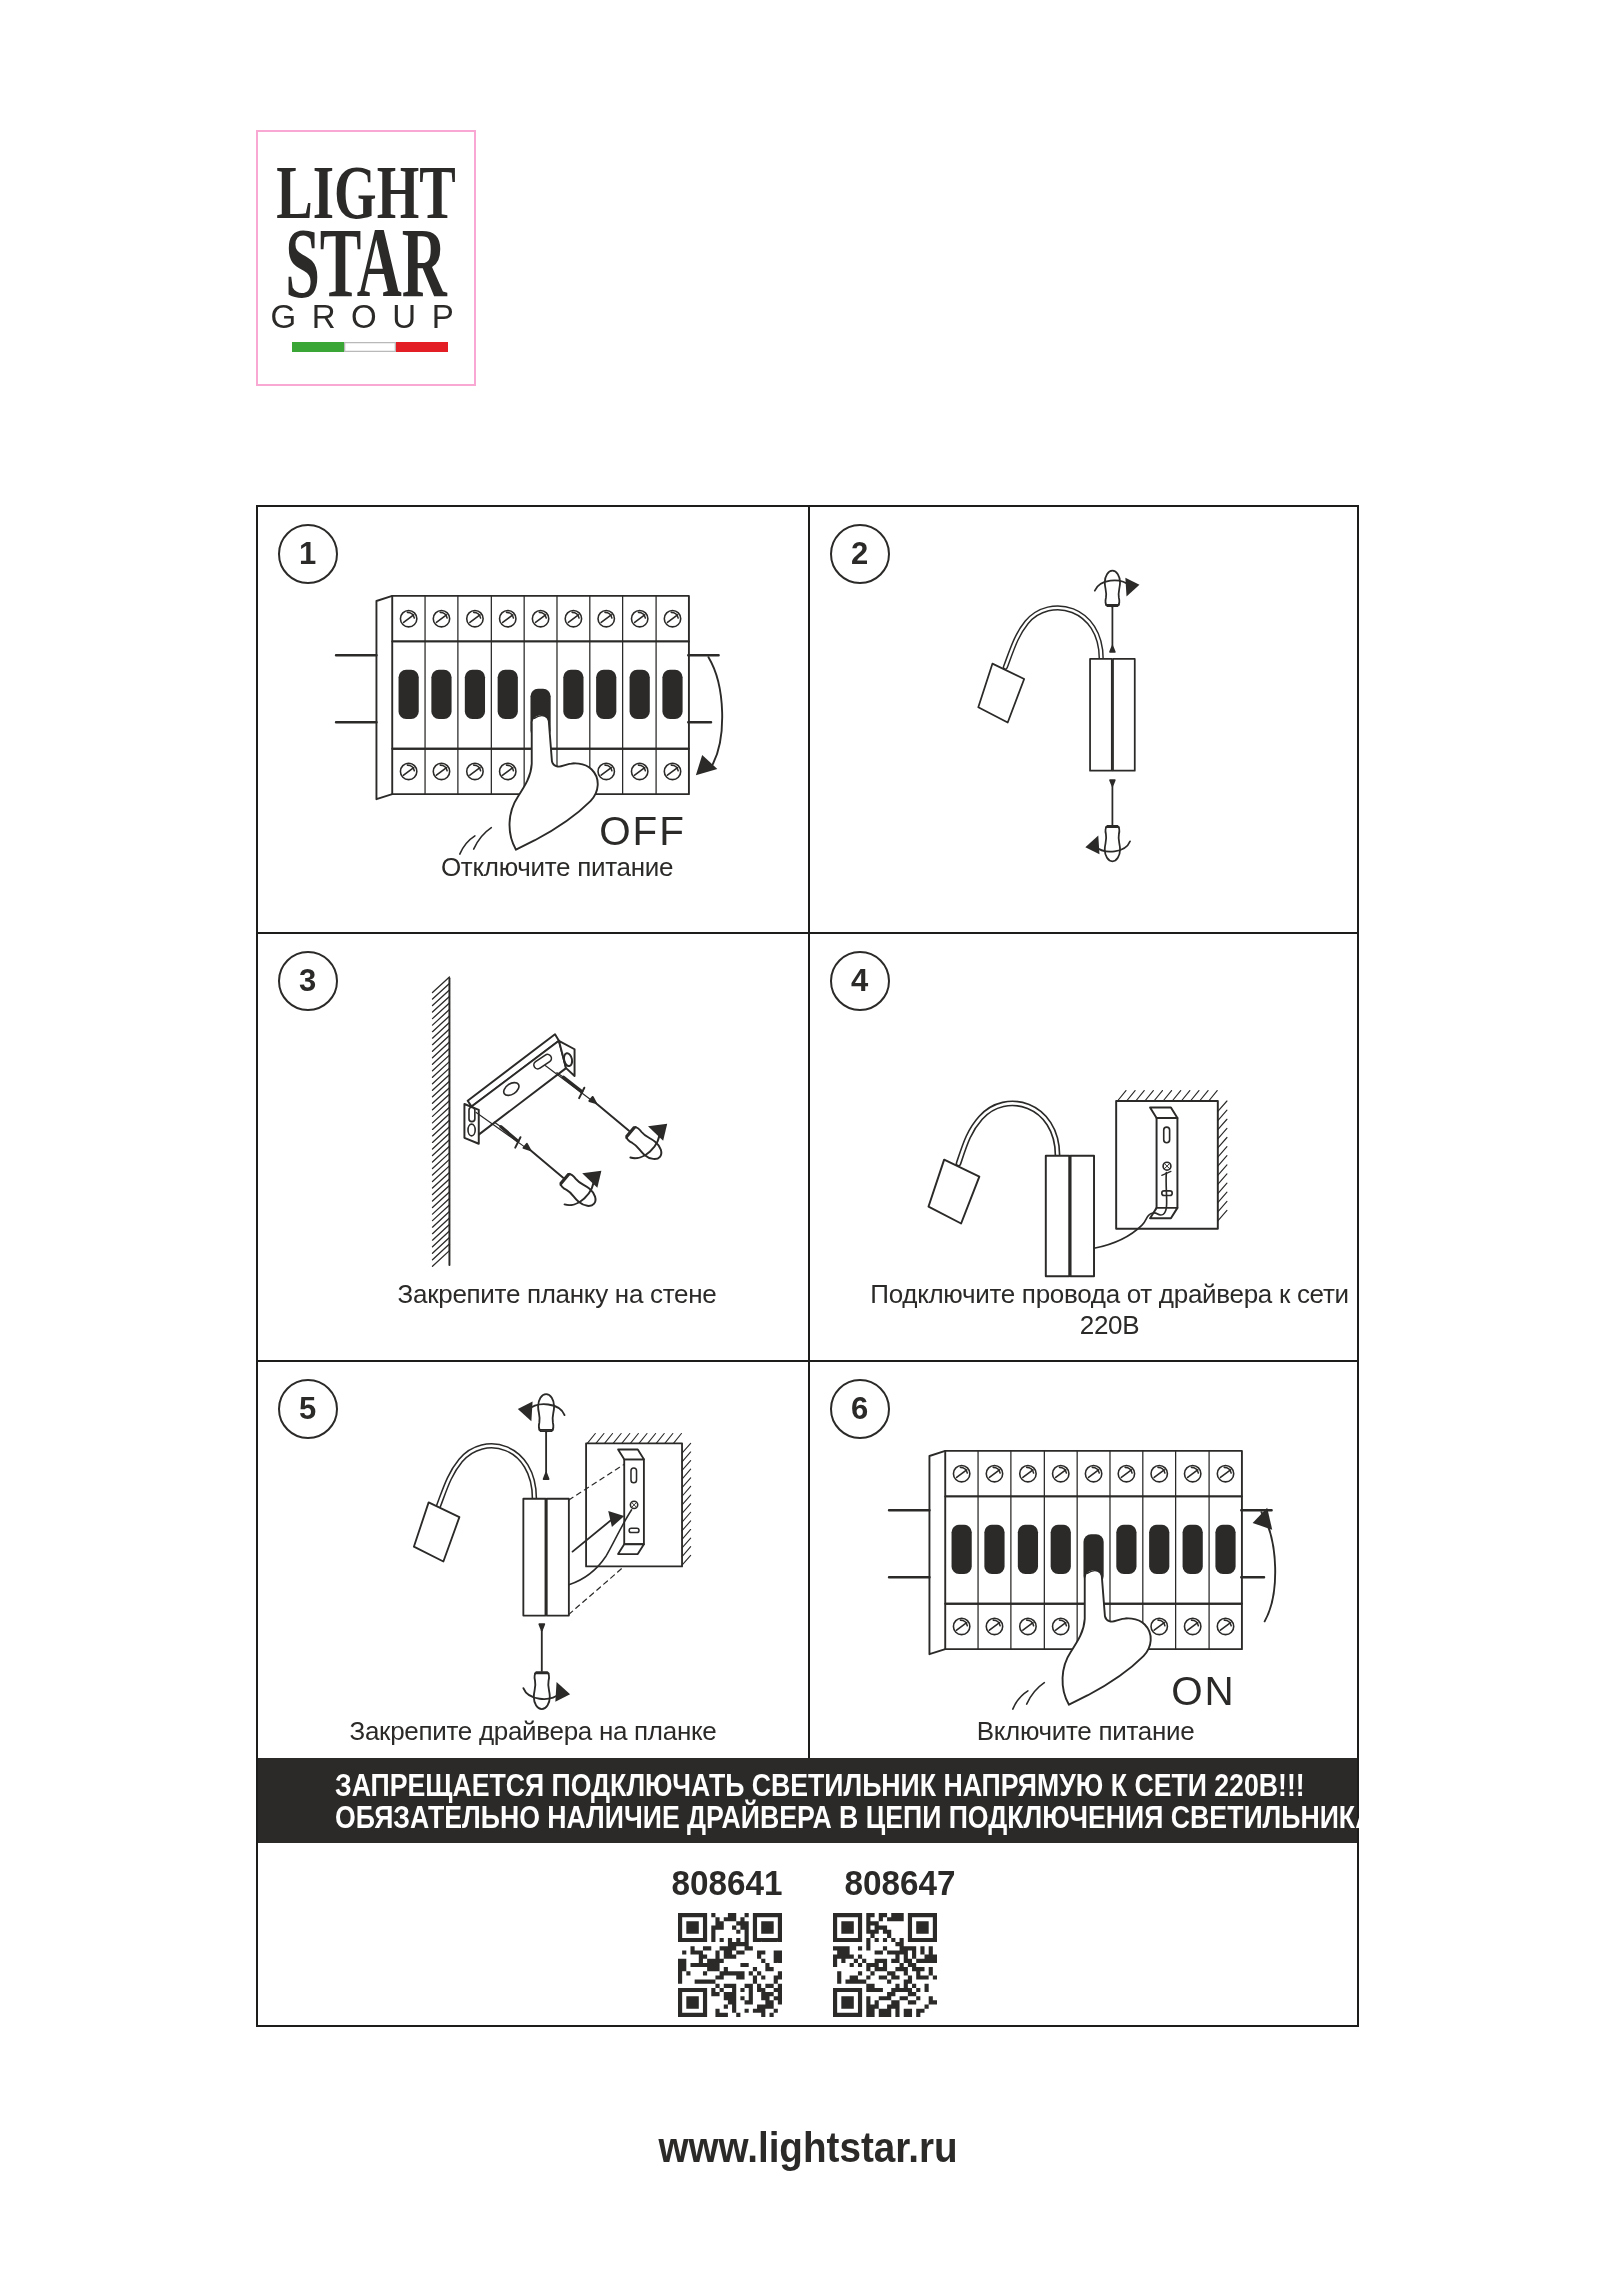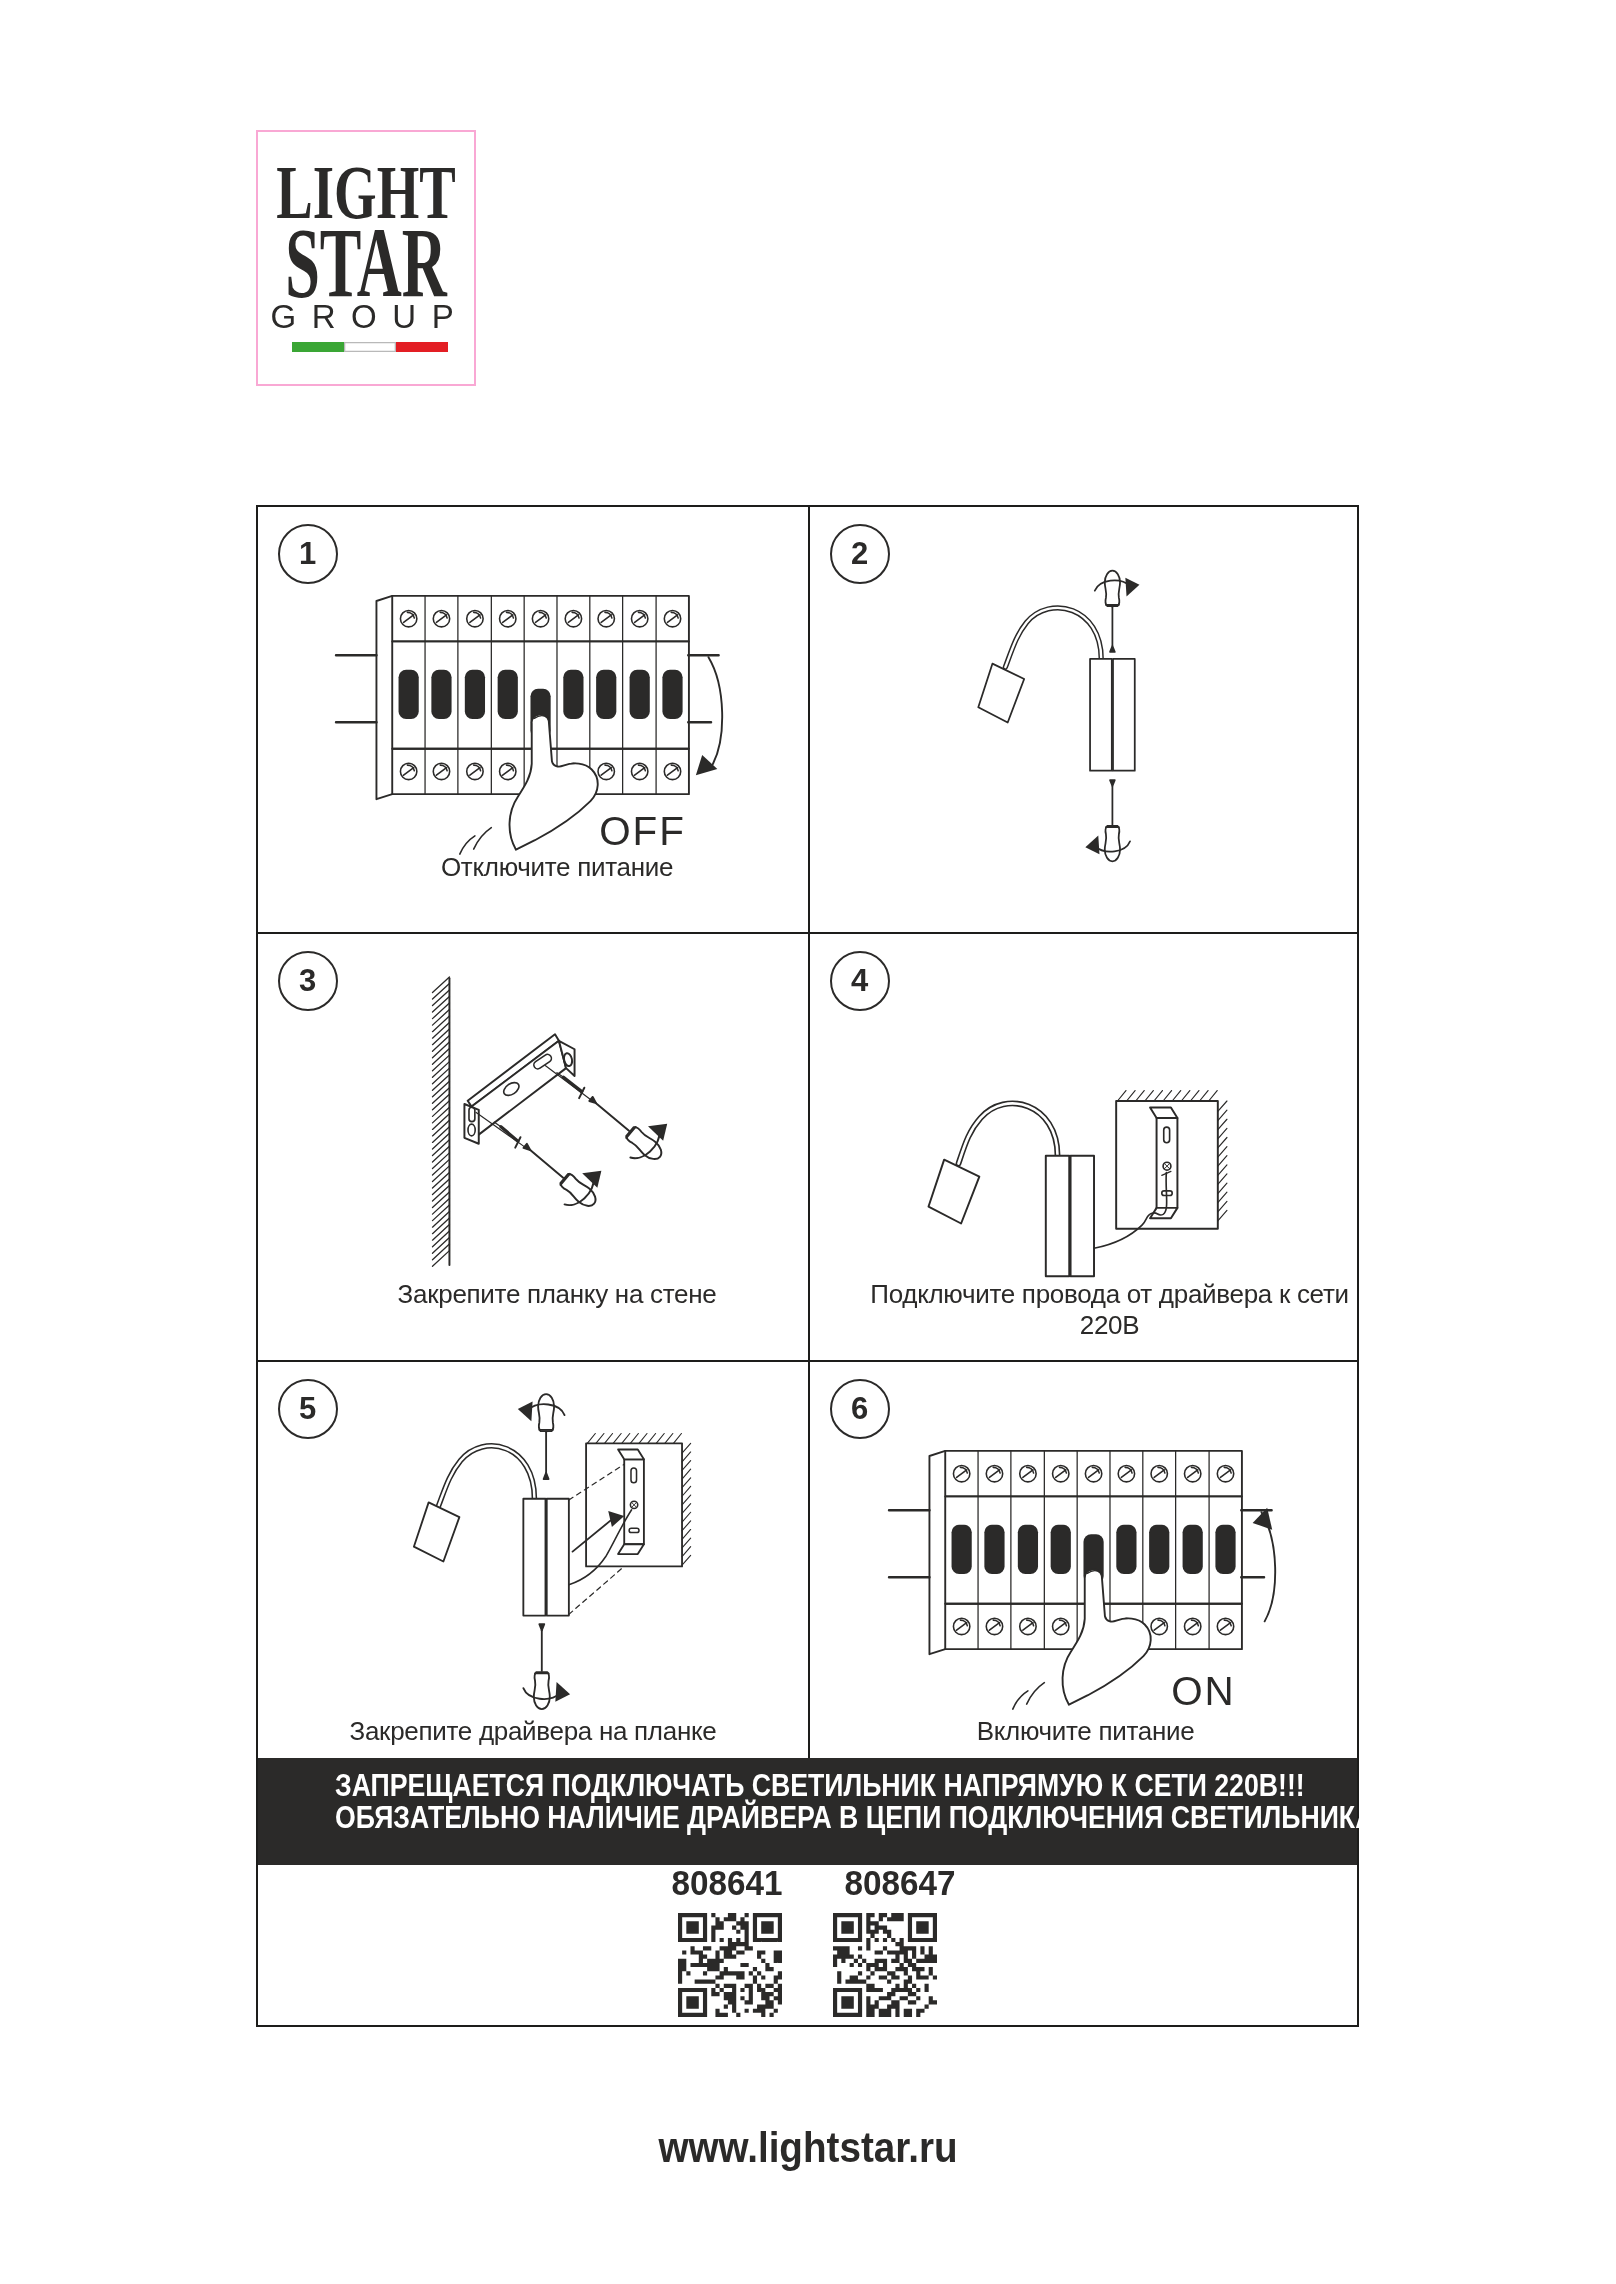--- a/index.html
+++ b/index.html
@@ -42,21 +42,21 @@
   .stepnum{position:absolute;left:19.5px;top:17px;width:56px;height:56px;border:2px solid #2b2a29;
            border-radius:50%;text-align:center;line-height:56px;font-size:31px;font-weight:bold;}
   .caption{position:absolute;left:0;right:0;text-align:center;font-size:26px;letter-spacing:-0.3px;}
   .cap-r12{top:345px;margin-left:48px;}
   .cap-r3{top:354px;}
   .figwrap{position:absolute;left:0;right:0;top:0;text-align:center;}
   svg.fig{overflow:visible;}
   svg .ln{stroke:#2b2a29;stroke-width:3;fill:none;stroke-linecap:round;stroke-linejoin:round;}
   svg text.fig-label{fill:#2b2a29;font-family:"Liberation Sans",sans-serif;font-size:64px;letter-spacing:3px;}
   
-  .banner{position:absolute;left:0;top:1251px;width:100%;height:107px;background:#2b2a29;
+  .banner{position:absolute;left:0;top:1251px;width:100%;height:85px;background:#2b2a29;
           color:#ffffff;text-align:center;box-sizing:border-box;padding-top:11.7px;}
   .banner div{font-size:31px;font-weight:bold;line-height:32px;transform:scaleX(.86);white-space:nowrap;}
   
   .qr-section{position:absolute;left:0;top:1336px;width:100%;height:182px;}
   .art-row{display:flex;justify-content:center;gap:69px;margin-top:19.5px;}
   .art-row div{width:104px;text-align:center;font-size:35px;font-weight:bold;transform:scaleX(.95);}
   .qr-row{display:flex;justify-content:center;gap:51px;margin-top:10.4px;}
   .qr-row svg{width:104px;height:104px;display:block;}
   
   .footer{position:absolute;left:0;top:2124px;width:100%;text-align:center;

